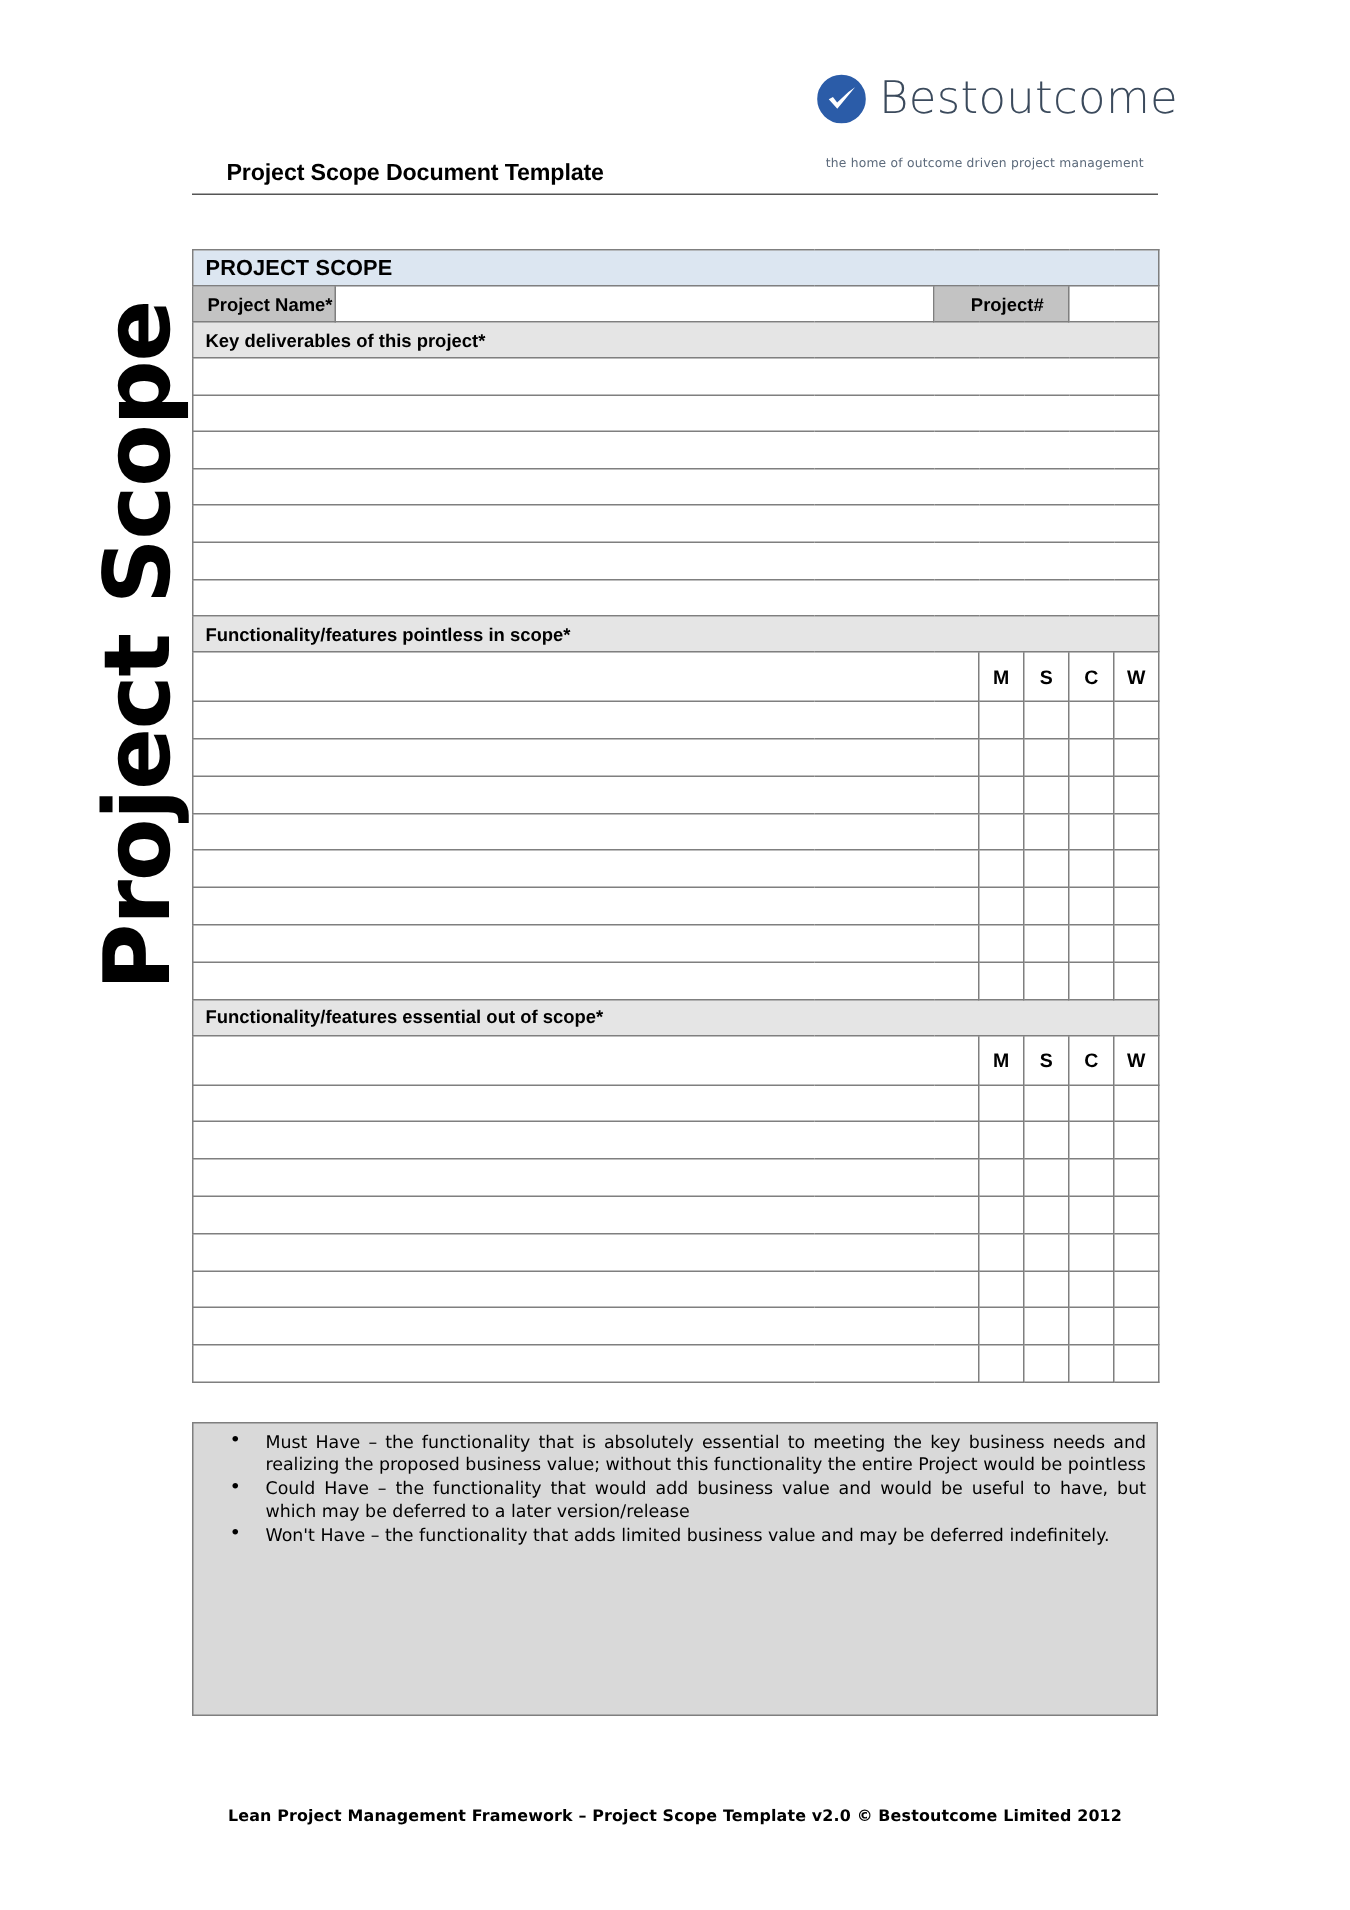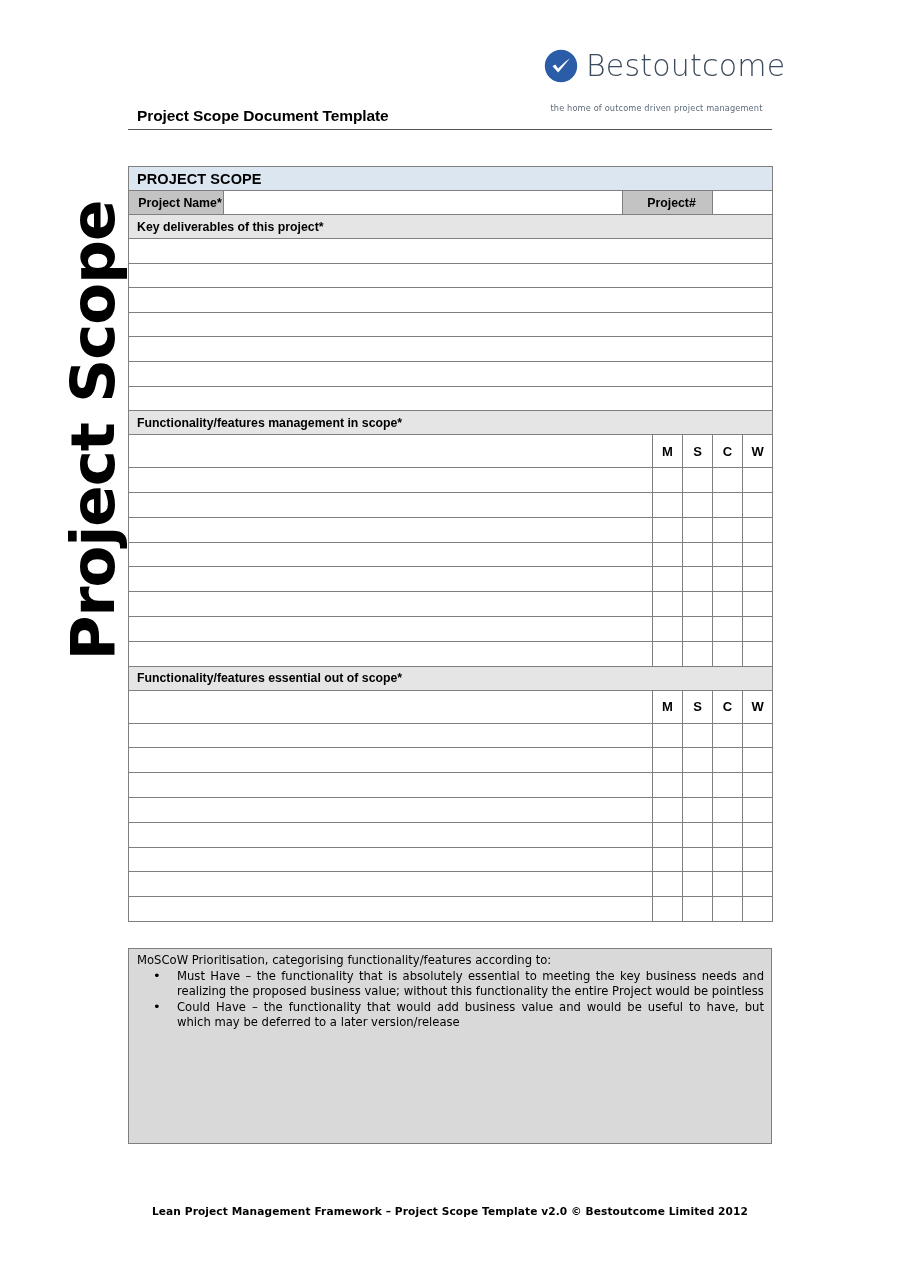--- a/index.html
+++ b/index.html
@@ -56,21 +56,21 @@
     letter-spacing: 0.15px;
     color: #5d6b7c;
     white-space: nowrap;
     text-align: center;
     width: 227px;
   }
 
   
   .doc-title {
     position: absolute;
-    left: 137px;
+    left: 151px;
     top: 107px;
     font-size: 15.5px;
     font-weight: bold;
     letter-spacing: -0.1px;
     color: #000;
   }
   .title-rule {
     position: absolute;
     left: 128px;
     top: 129px;
@@ -266,21 +266,21 @@
           <td colspan="8"></td>
         </tr>
       <tr class="row-blank-kd">
           <td colspan="8"></td>
         </tr>
       <tr class="row-blank-kd">
           <td colspan="8"></td>
         </tr>
 
       <tr>
-        <td class="band-gray" colspan="8">Functionality/features management in scope*</td>
+        <td class="band-gray" colspan="8">Functionality/features pointless in scope*</td>
       </tr>
 
       <tr class="mscw-head">
         <td colspan="4"></td>
         <td class="mscw-cell">M</td>
         <td class="mscw-cell">S</td>
         <td class="mscw-cell">C</td>
         <td class="mscw-cell">W</td>
       </tr>
 
@@ -406,22 +406,22 @@
           <td colspan="4"></td>
           <td></td>
           <td></td>
           <td></td>
           <td></td>
         </tr>
     </tbody>
   </table>
 
   <div class="moscow">
-    <div class="moscow-intro">MoSCoW Prioritisation, categorising functionality/features according to:</div>
     <ul>
       <li>Must Have – the functionality that is absolutely essential to meeting the key business needs and realizing the proposed business value; without this functionality the entire Project would be pointless</li>
       <li>Could Have – the functionality that would add business value and would be useful to have, but which may be deferred to a later version/release</li>
+      <li>Won't Have – the functionality that adds limited business value and may be deferred indefinitely.</li>
     </ul>
   </div>
 
   <div class="footer">Lean Project Management Framework – Project Scope Template v2.0 © Bestoutcome Limited 2012</div>
 
 </div>
 
 </body></html>

